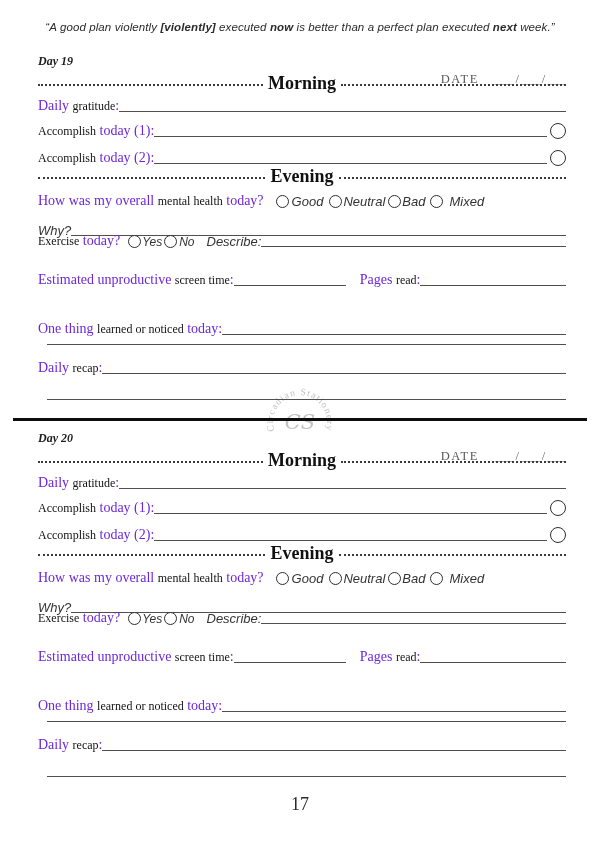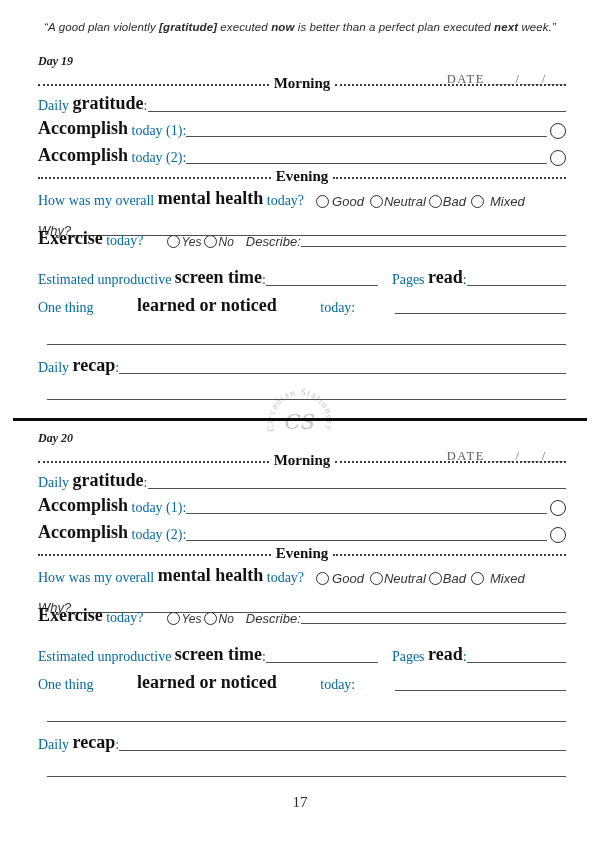--- a/index.html
+++ b/index.html
@@ -16,80 +16,80 @@
   .quote-attr{font-size:11px;margin-top:3px;}
   
   .day-section{position:absolute;left:38px;width:528px;height:352px;}
   .day-section.d0{top:56px;}
   .day-section.d1{top:433px;}
   .row{position:absolute;left:0;right:0;display:flex;align-items:flex-end;height:18px;}
   .row span{white-space:pre;}
   .r-title{top:-2px;height:20px;align-items:flex-start;justify-content:space-between;}
   .day-title{font-style:italic;font-weight:600;font-size:12px;color:#1c1c1c;}
   .date-field{font-size:12.5px;color:#5a5a5a;margin-top:3px;}
-  .date-label{letter-spacing:1.5px;margin-right:10px;}
+  .date-label{letter-spacing:1.5px;margin-right:16px;}
   .date-blank{color:#8a8a8a;letter-spacing:0;}
   .date-slash{margin:0 2px;color:#6a6a6a;}
   .r-morning{top:19px;align-items:center;height:16px;}
   .r-evening{top:112px;align-items:center;height:16px;}
   .dotfill{flex:1;height:0;border-bottom:2px dotted #3a3a3a;transform:translateY(2px);}
-  .sec-hdr{font-weight:700;font-size:15px;color:#101010;padding:0 5px;}
+  .sec-hdr{font-weight:700;font-size:18px;color:#101010;padding:0 5px;}
   .r-gratitude{top:40px;}
   .r-acc1{top:65px;}
   .r-acc2{top:92px;}
   .r-mental{top:135px;}
   .r-why{top:164px;}
   .r-exercise{top:175px;text-align:center;}
   .r-screen{top:214px;}
-  .r-learned{top:242px;gap:40px;}
+  .r-learned{top:263px;}
   .r-recap{top:302px;}
-  .lbl{font-size:14px;color:#0369a1;}
-  .bld{font-size:18px;font-weight:700;color:#121212;}
+  .lbl{font-size:14px;color:#6d28d9;}
+  .bld{font-size:12px;font-weight:400;color:#121212;}
   .hand{font-family:"Liberation Sans","DejaVu Sans",sans-serif;font-style:italic;
         font-size:13px;color:#333;}
   .hand.sm{font-size:12px;}
   .fill{flex:1;height:0;border-bottom:1px solid #4f4f4f;margin-bottom:2px;}
   .fill.short{flex:0 0 112px;}
   .xline{position:absolute;left:9px;right:0;height:0;border-bottom:1px solid #4f4f4f;}
   .xline1{top:288px;}
   .xline2{top:343px;}
   .bubble{box-sizing:border-box;flex:0 0 auto;border:1.4px solid #2e2e2e;border-radius:50%;background:#fff;}
   .bubble.big{width:16px;height:16px;margin-left:3px;margin-bottom:0;}
   .bubble.sm{width:13px;height:13px;margin-bottom:1px;}
-  .opt{display:flex;align-items:flex-end;gap:3px;margin-left:24px;}
+  .opt{display:flex;align-items:flex-end;gap:3px;margin-left:8px;}
   .opt-first{margin-left:12px;justify-content:flex-end;}
   .describe-lbl{margin-left:12px;margin-top:15px;}
   .pages-pre{margin-left:14px;}
   
   .page-divider{position:absolute;top:418px;left:13px;width:574px;height:3px;background:#0d0d0d;}
   .watermark{position:absolute;left:258px;top:380px;width:84px;height:84px;}
   .watermark text,.watermark textPath{fill:#c2c2c2;}
   .wm-arc-text{font-family:"Liberation Serif",serif;font-size:9.5px;letter-spacing:1.2px;}
   .wm-monogram{font-family:"DejaVu Serif",serif;font-style:italic;font-size:21px;}
   
   .page-number{position:absolute;top:794px;left:0;right:0;text-align:center;
-    font-size:15px;color:#2a2a2a;font-family:Liberation Serif, serif;}
+    font-size:18px;color:#2a2a2a;font-family:Liberation Serif, serif;}
 </style>
 </head>
 <body>
 
 <div class="page">
 
   <svg class="watermark" viewBox="0 0 84 84" aria-hidden="true">
     <defs>
       <path id="wm-arc" d="M 22.9,61.1 A 27,27 0 1 1 61.1,61.1" fill="none"></path>
     </defs>
     <text class="wm-arc-text">
       <textPath href="#wm-arc" startOffset="50%" text-anchor="middle">Circadian Stationery</textPath>
     </text>
     <text class="wm-monogram" x="42" y="49" text-anchor="middle">CS</text>
   </svg>
 
   <div class="quote-block">
-    <div class="quote-line" id="quote-line"><span>“A good plan violently </span><b>[gratitude]</b><span> executed </span><b>now</b><span> is better than a perfect plan executed </span><b>next</b><span> week.”</span></div>
+    <div class="quote-line" id="quote-line"><span>“A good plan violently </span><b>[violently]</b><span> executed </span><b>now</b><span> is better than a perfect plan executed </span><b>next</b><span> week.”</span></div>
   </div>
 
   <div class="page-divider"></div>
 
   <div class="page-number">17</div>
 
   <section class="day-section d0">
 
     <div class="row r-title">
       <span class="day-title">Day 19</span>

